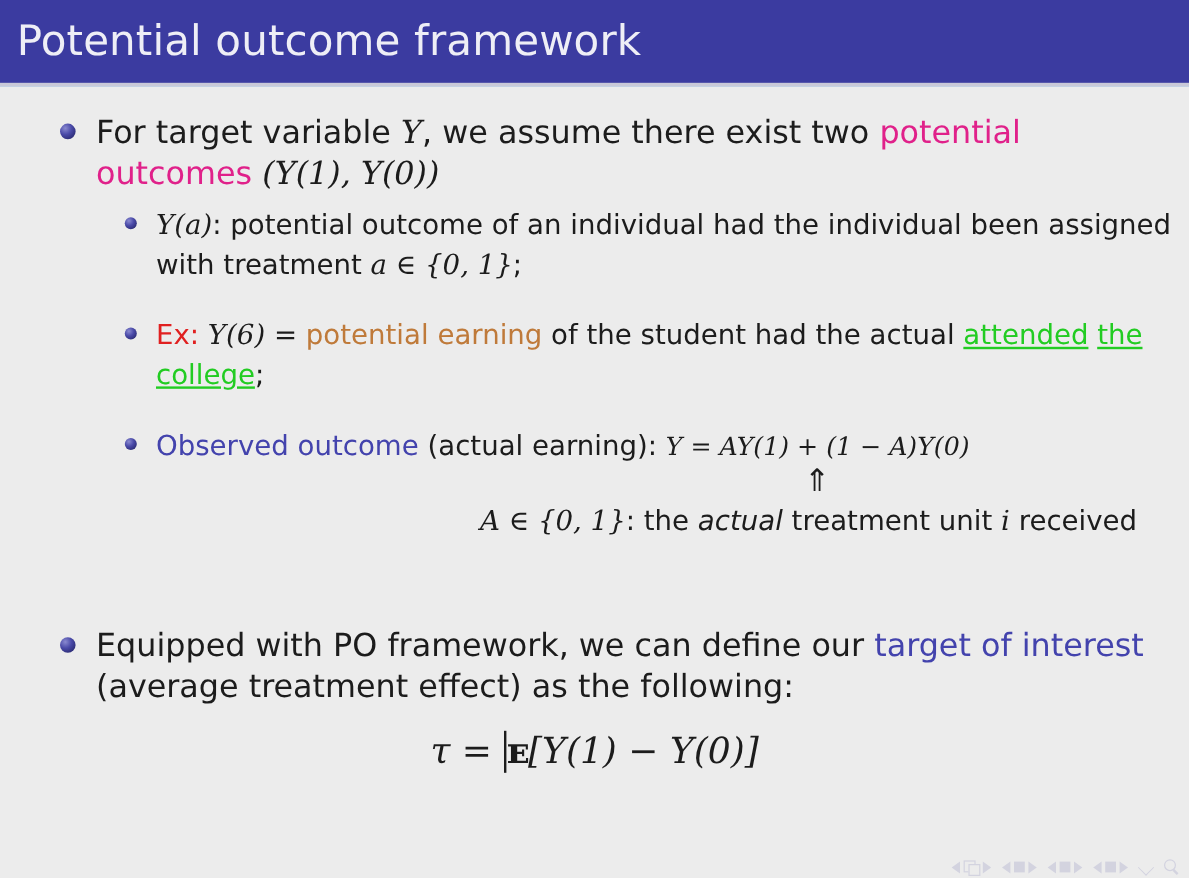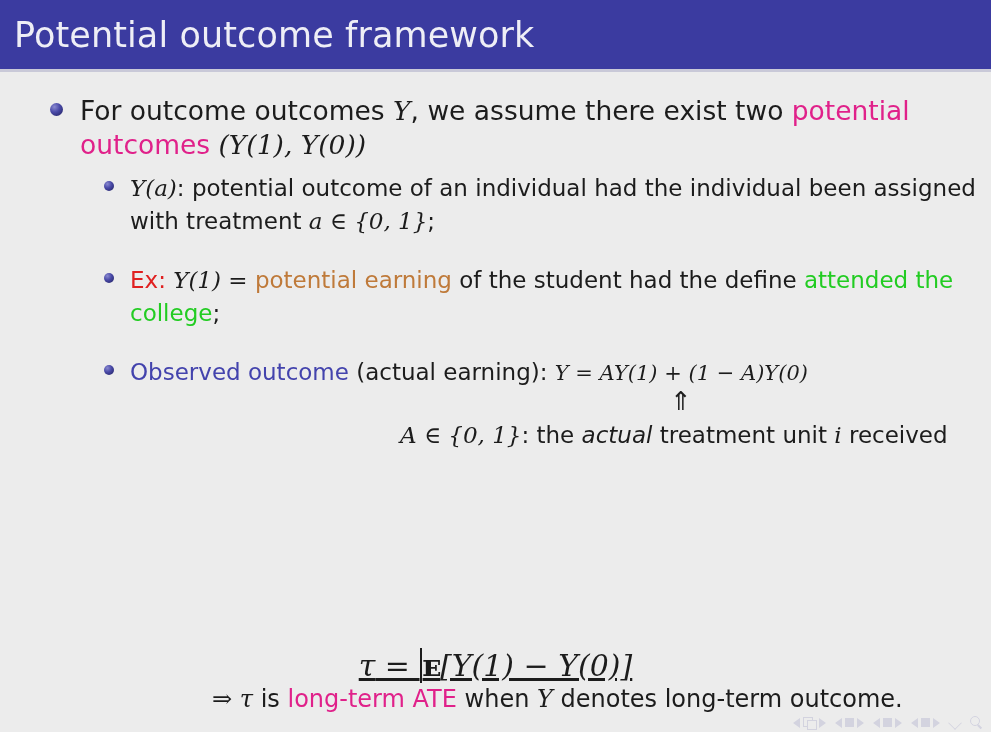--- a/index.html
+++ b/index.html
@@ -91,21 +91,21 @@
     margin-left: 26px;
     font-size: 23px;
     line-height: 33px;
     color: #1c1c1c;
   }
 
   
   .c-pink   { color: #e0218a; }
   .c-red    { color: #e02020; }
   .c-brown  { color: #bf7a3a; }
-  .c-green  { color: #22cc22; }
+  .c-green  { color: #22cc22; text-decoration: underline; }
   .c-blue   { color: #4343ad; font-weight: normal; }
   .mathu {
     font-family: "DejaVu Serif", serif;
     font-style: normal;
   }
   .mi { font-family: "DejaVu Serif", serif; font-style: italic; }
   .it { font-style: italic; }
 
   .eq-center {
     position: absolute;
@@ -201,59 +201,63 @@
 
   <div class="titlebar">
     <div class="title-text">Potential outcome framework</div>
   </div>
 
   <div class="body">
 
     <div class="lvl1" style="top: 22px;">
       <span class="bullet1"></span>
       <div class="txt1">
-        <span>For outcome outcomes </span><span class="mi">Y</span><span>, we assume there exist two </span><span class="c-pink">potential outcomes</span><span class="mi"> (Y(1), Y(0))</span>
+        <span>For target variable </span><span class="mi">Y</span><span>, we assume there exist two </span><span class="c-pink">potential outcomes</span><span class="mi"> (Y(1), Y(0))</span>
       </div>
     </div>
 
     <div class="lvl2" style="top: 100px;">
       <span class="bullet2"></span>
       <div class="txt2">
         <span class="mi">Y(a)</span><span>: potential outcome of an individual had the individual been assigned with treatment </span><span class="mi">a ∈ {0, 1}</span><span>;</span>
       </div>
     </div>
 
     <div class="lvl2" style="top: 192px;">
       <span class="bullet2"></span>
       <div class="txt2">
-        <span class="c-red">Ex:</span><span class="mi"> Y(1) = </span><span class="c-brown">potential earning</span><span> of the student had the define </span><span class="c-green">attended</span> <span class="c-green">the college</span><span>;</span>
+        <span class="c-red">Ex:</span><span class="mi"> Y(6) = </span><span class="c-brown">potential earning</span><span> of the student had the actual </span><span class="c-green">attended</span> <span class="c-green">the college</span><span>;</span>
       </div>
     </div>
 
     <div class="lvl2" style="top: 284px;">
       <span class="bullet2"></span>
       <div class="txt2">
         <span class="c-blue">Observed outcome</span><span> (actual earning): </span><span class="mi" style="font-size:21px;">Y = AY(1) + (1 − A)Y(0)</span>
       </div>
     </div>
 
     <div class="arrow-up" style="left: 670px; top: 314px;">⇑</div>
 
     <div class="indent-line" style="left: 400px; top: 348px; text-align: right;">
       <span class="mi">A ∈ {0, 1}</span><span>: the </span><span class="it">actual</span><span> treatment unit </span><span class="mi">i</span><span> received</span>
     </div>
 
-
-    <div class="eq-center" style="top: 576px; font-size: 30px; text-decoration: underline;">
+    <div class="lvl1" style="top: 450px;">
+      <span class="bullet1"></span>
+      <div class="txt1">
+        <span>Equipped with PO framework, we can define our </span><span class="c-blue">target of interest</span><br>
+        <span>(average treatment effect) as the following:</span>
+      </div>
+    </div>
+
+    <div class="eq-center" style="top: 537px; font-size: 30px;">
       <span class="mi">τ</span><span class="mathu"> = </span><span class="mathu" style="font-weight:600; letter-spacing:-1px; border-left:2px solid #1c1c1c; padding-left:1px;">ᴇ</span><span class="mi">[Y(1) − Y(0)]</span>
     </div>
 
-    <div class="indent-line" style="left: 212px; top: 612px; font-size: 24px;">
-      <span class="mathu">⇒ </span><span class="mi">τ</span><span> is </span><span class="c-pink">long-term ATE</span><span> when </span><span class="mi">Y</span><span> denotes long-term outcome.</span>
-    </div>
 
     <div class="navbar">
       <div class="navgrp">
         <span class="tri-l"></span>
         <span class="sq-stack">
             <span></span>
             <span></span>
           </span>
         <span class="tri-r"></span>
       </div>

